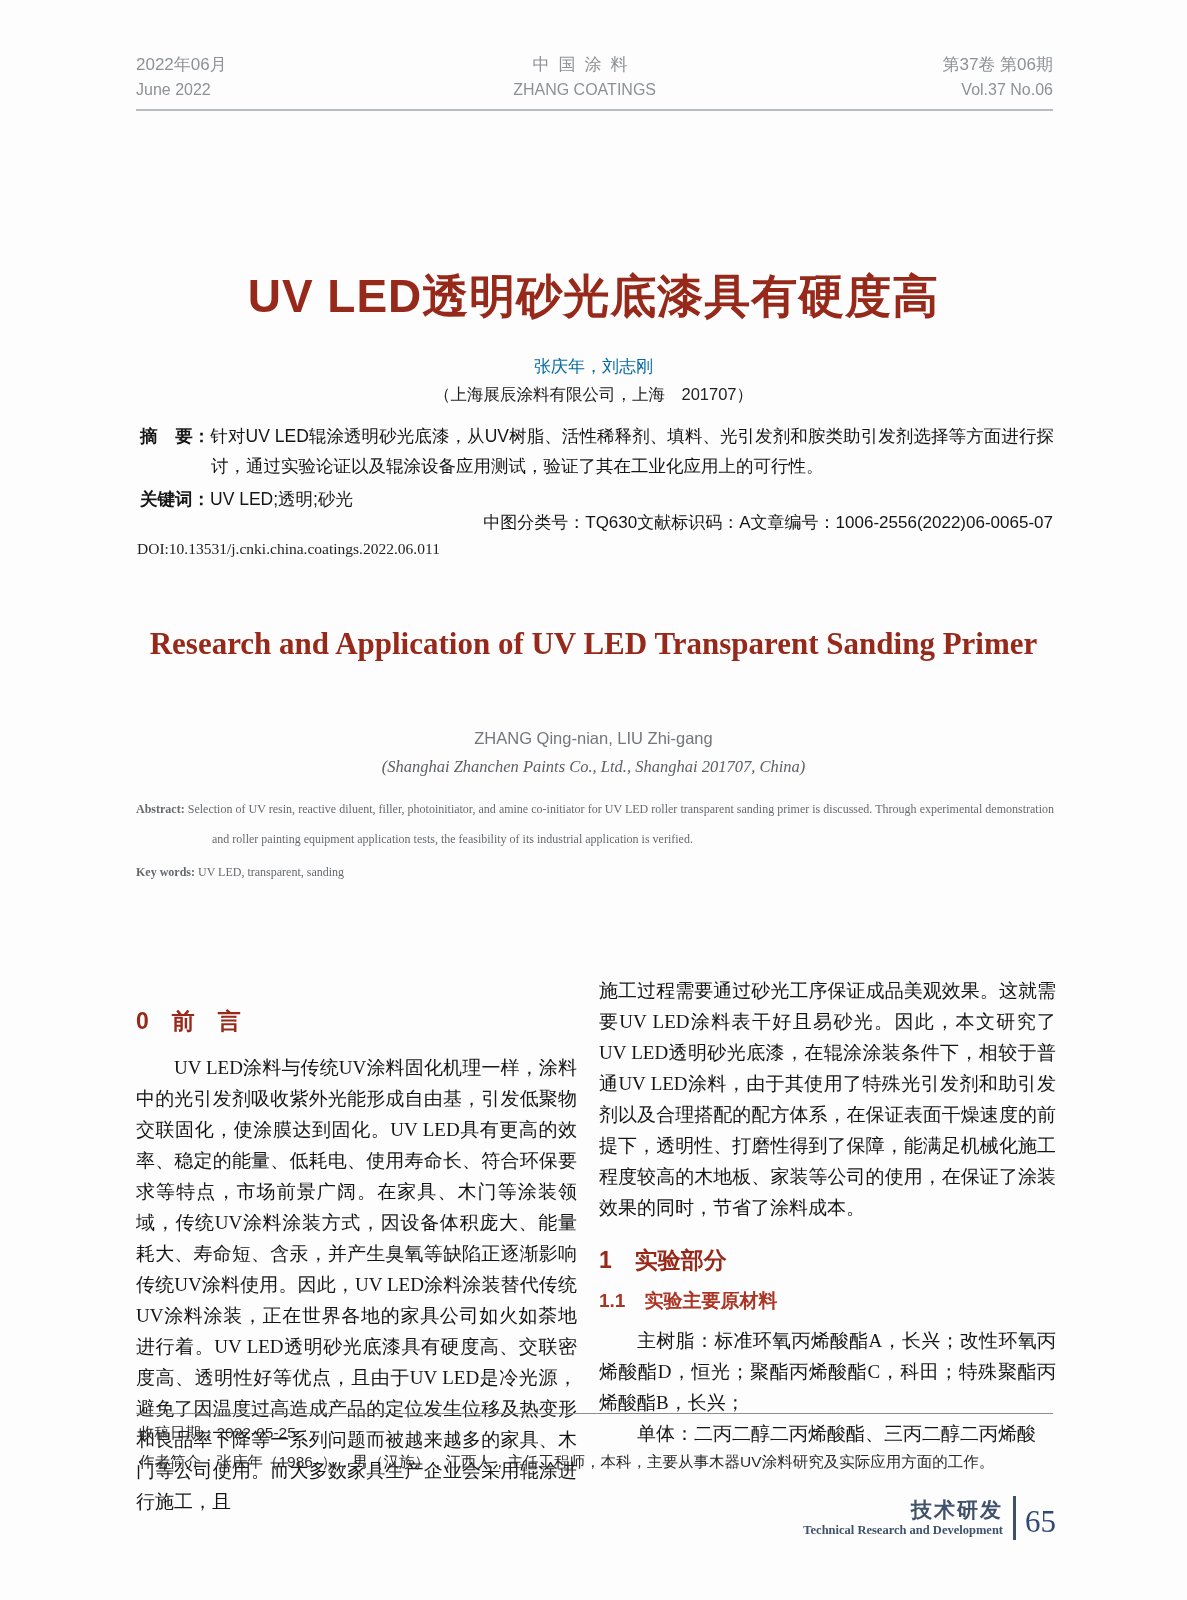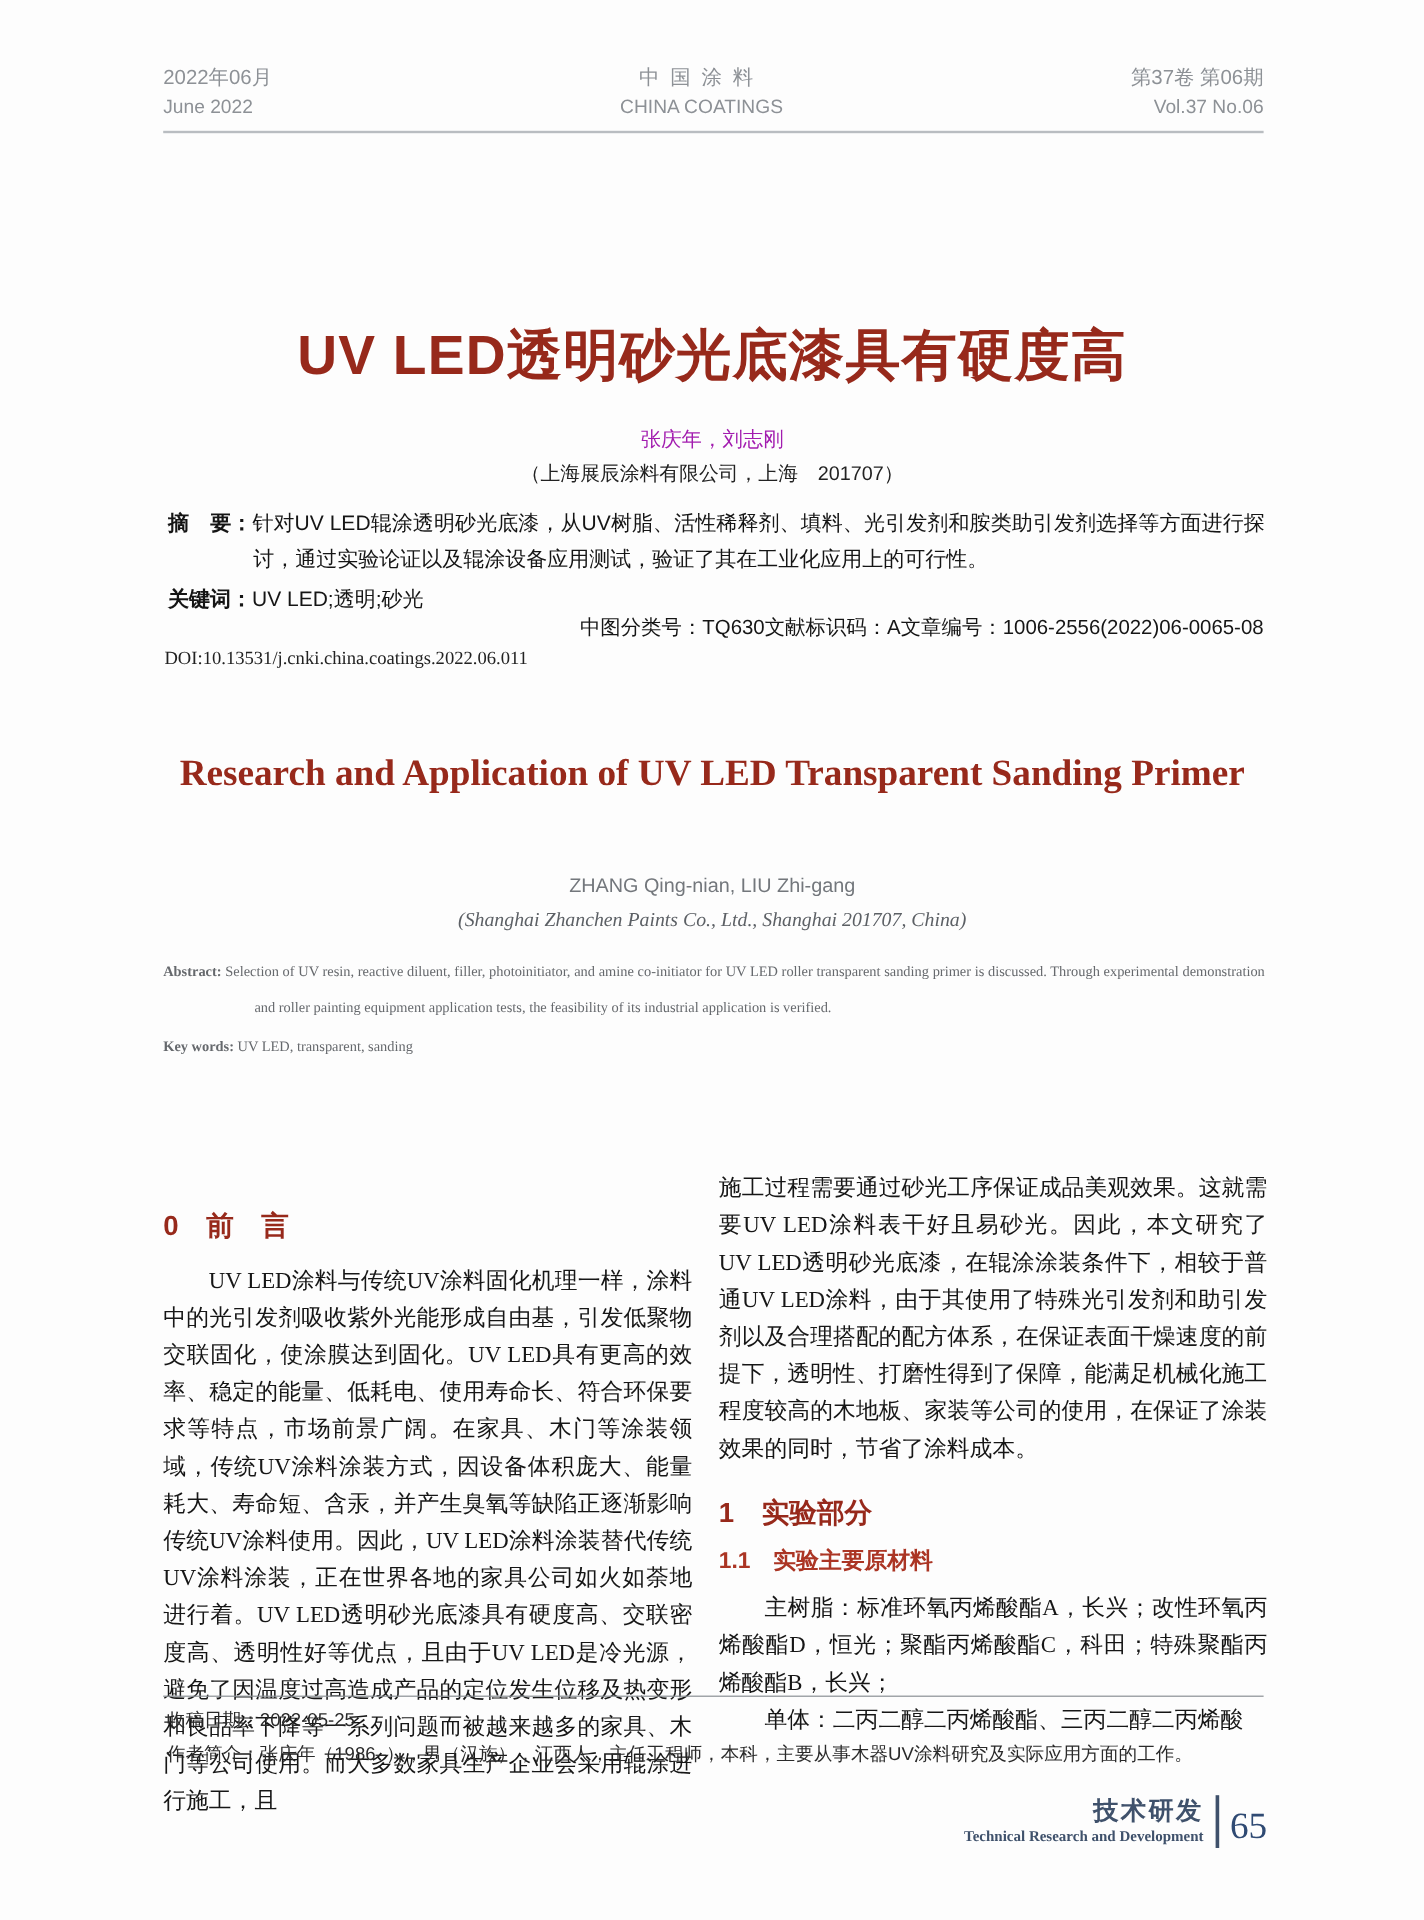--- a/index.html
+++ b/index.html
@@ -27,21 +27,21 @@
   .jh-center{text-align:center;}
   .jh-center .cn{letter-spacing:9px;}
   .jh-right{text-align:right;}
   .header-rule{position:absolute;left:136px;right:134px;top:109px;border-top:2px solid #b9bdc1;}
 
   
   .title-cn{
     position:absolute;left:60px;width:1067px;top:266px;text-align:center;
     color:var(--red);font-size:46px;font-weight:800;letter-spacing:1px;
   }
-  .authors-cn{position:absolute;left:0;width:100%;top:355px;text-align:center;font-size:17px;color:#a21caf;}
+  .authors-cn{position:absolute;left:0;width:100%;top:355px;text-align:center;font-size:17px;color:#0369a1;}
   .affil-cn{position:absolute;left:0;width:100%;top:384px;text-align:center;font-size:16.5px;color:#222;}
 
   
   .abs-cn{
     position:absolute;left:140px;width:914px;top:421px;
     font-size:17.5px;line-height:30px;text-align:justify;color:#151515;
   }
   .hang-cn{padding-left:71px;text-indent:-71px;}
   .lab{font-weight:700;}
   .kw-cn{margin-top:3px;}
@@ -119,21 +119,21 @@
 
 <div class="page">
 
   <div class="journal-header">
     <div class="jh-cell jh-left">
       <div class="cn">2022年06月</div>
       <div class="en">June 2022</div>
     </div>
     <div class="jh-cell jh-center">
       <div class="cn">中国涂料</div>
-      <div class="en">CHINA COATINGS</div>
+      <div class="en">ZHANG COATINGS</div>
     </div>
     <div class="jh-cell jh-right">
       <div class="cn">第37卷 第06期</div>
       <div class="en">Vol.37 No.06</div>
     </div>
   </div>
   <div class="header-rule"></div>
 
   <div class="title-cn">UV LED透明砂光底漆具有硬度高</div>
   <div class="authors-cn">张庆年，刘志刚</div>
@@ -144,21 +144,21 @@
       <span class="lab">摘　要：</span><span>针对UV LED辊涂透明砂光底漆，从UV树脂、活性稀释剂、填料、光引发剂和胺类助引发剂选择等方面进行探讨，通过实验论证以及辊涂设备应用测试，验证了其在工业化应用上的可行性。</span>
     </div>
     <div class="kw-cn">
       <span class="lab">关键词：</span><span>UV LED;透明;砂光</span>
     </div>
   </div>
 
   <div class="meta-row">
     <span>中图分类号：TQ630</span>
     <span>文献标识码：A</span>
-    <span>文章编号：1006-2556(2022)06-0065-08</span>
+    <span>文章编号：1006-2556(2022)06-0065-07</span>
   </div>
   <div class="doi-line">DOI:10.13531/j.cnki.china.coatings.2022.06.011</div>
 
   <div class="title-en">Research and Application of UV LED Transparent Sanding Primer</div>
   <div class="authors-en">ZHANG Qing-nian, LIU Zhi-gang</div>
   <div class="affil-en">(Shanghai Zhanchen Paints Co., Ltd., Shanghai 201707, China)</div>
 
   <div class="abs-en">
     <div class="hang-en">
       <span class="lab">Abstract:</span> <span>Selection of UV resin, reactive diluent, filler, photoinitiator, and amine co-initiator for UV LED roller transparent sanding primer is discussed. Through experimental demonstration and roller painting equipment application tests, the feasibility of its industrial application is verified.</span>

